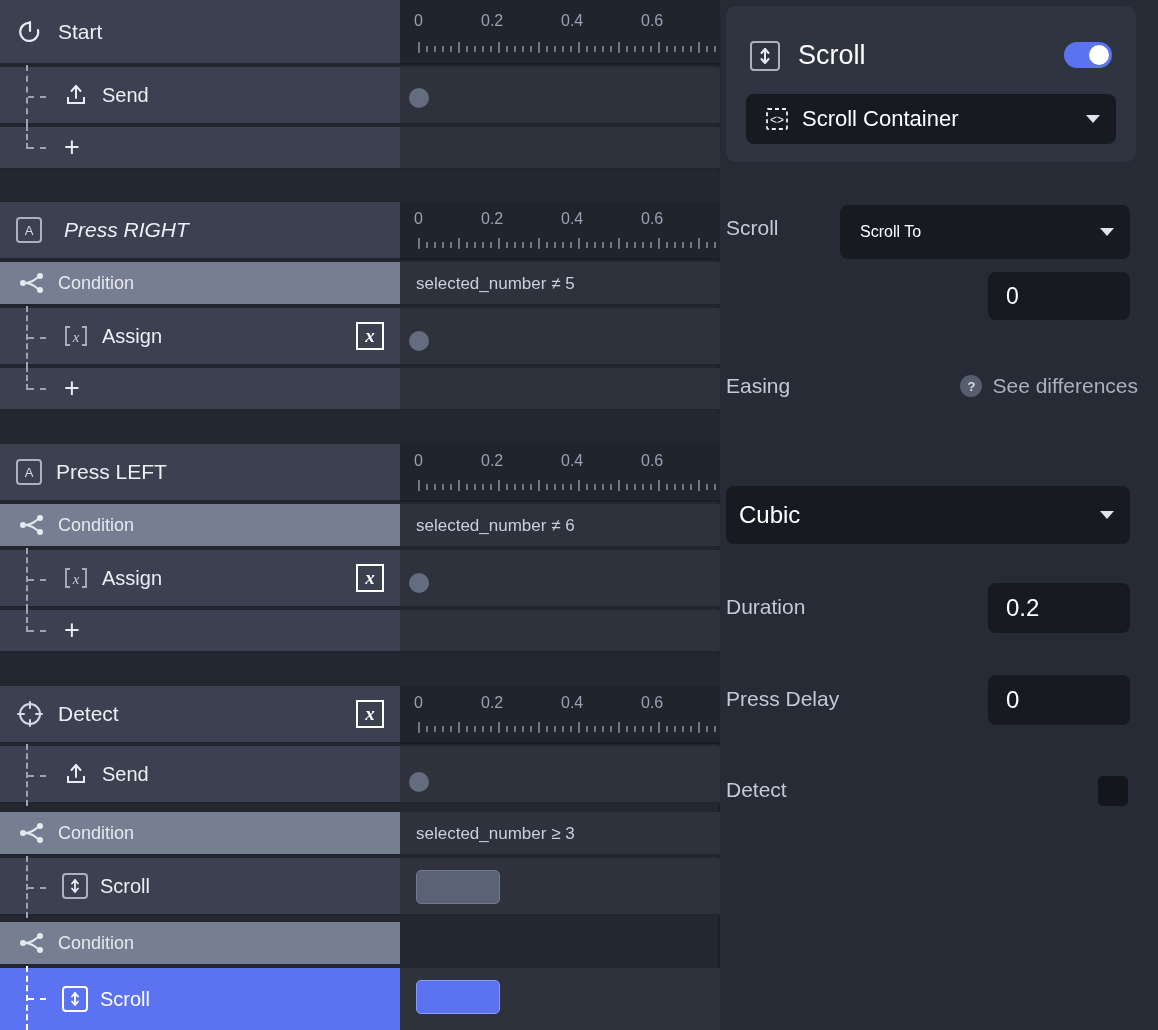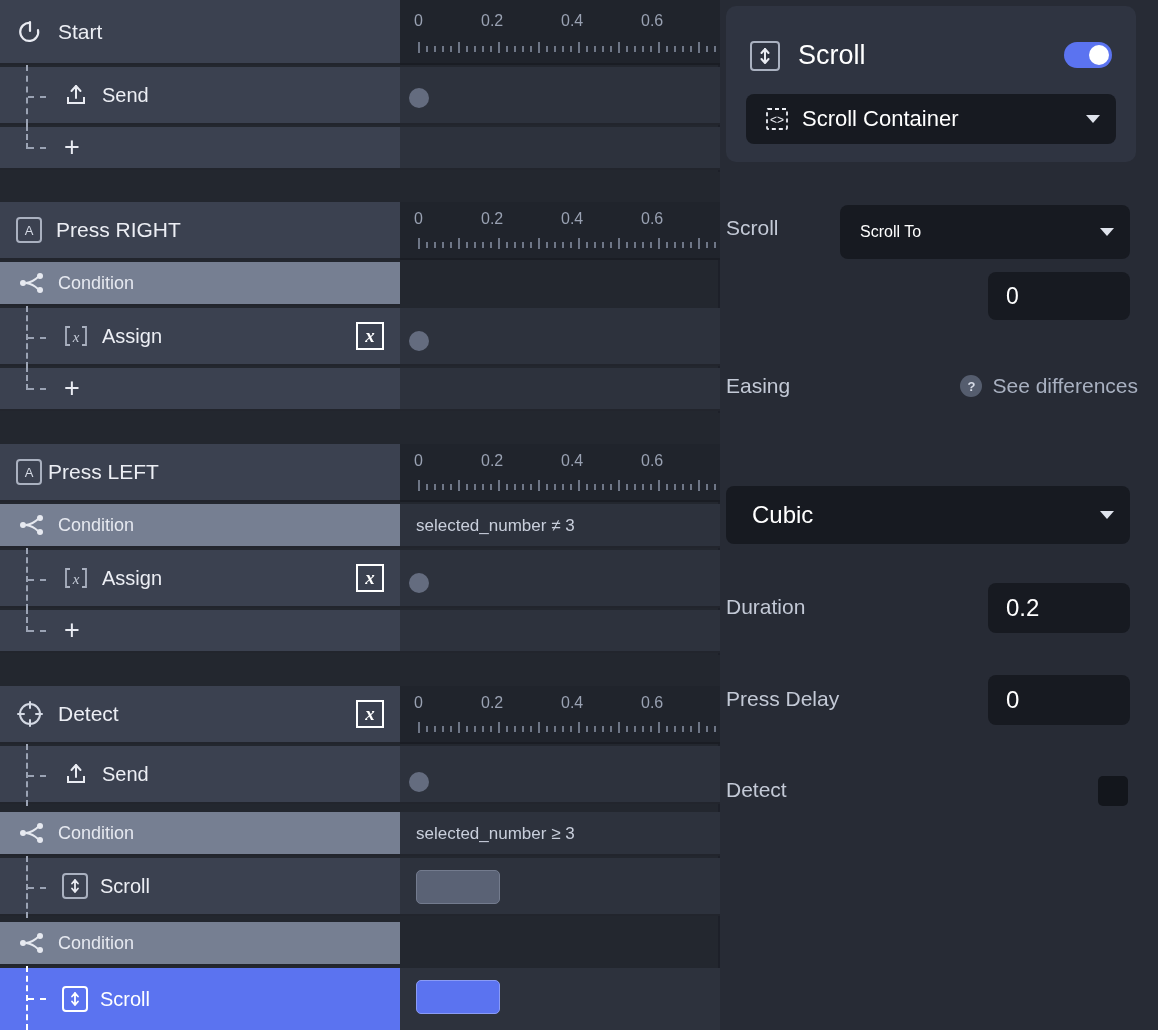--- a/index.html
+++ b/index.html
@@ -214,21 +214,21 @@
       </div>
       <span class="plus" style="margin-left:64px;">+</span>
     </div>
 
     <div style="position:absolute;left:0;top:172px;width:400px;height:30px;background:#23272f;"></div>
 
     <div class="row header" style="top:202px;height:58px;">
       <div class="icon-box" style="margin-left:16px;">
         <span style="color:#d4d9e4;font-size:13px;">A</span>
       </div>
-      <span class="label" style="margin-left:14px;">Press RIGHT</span>
+      <span class="label" style="margin-left:22px;font-style:italic;">Press RIGHT</span>
     </div>
 
     <div class="row sel-gray" style="top:262px;height:44px;">
       <div class="icon-plain" style="margin-left:18px;">
         <svg width="28" height="24" viewBox="0 0 28 24">
             <circle cx="5" cy="12" r="3" fill="#e6e9f0"></circle>
             <circle cx="22" cy="5" r="3" fill="#e6e9f0"></circle>
             <circle cx="22" cy="19" r="3" fill="#e6e9f0"></circle>
             <path d="M8 12 Q15 11 20 6 M8 12 Q15 13 20 18" stroke="#e6e9f0" stroke-width="1.8" fill="none"></path>
           </svg>
@@ -259,21 +259,21 @@
       </div>
       <span class="plus" style="margin-left:64px;">+</span>
     </div>
 
     <div style="position:absolute;left:0;top:413px;width:400px;height:31px;background:#23272f;"></div>
 
     <div class="row header" style="top:444px;height:58px;">
       <div class="icon-box" style="margin-left:16px;">
         <span style="color:#d4d9e4;font-size:13px;">A</span>
       </div>
-      <span class="label" style="margin-left:6px;">Press LEFT</span>
+      <span class="label" style="margin-left:14px;">Press LEFT</span>
     </div>
 
     <div class="row sel-gray" style="top:504px;height:44px;">
       <div class="icon-plain" style="margin-left:18px;">
         <svg width="28" height="24" viewBox="0 0 28 24">
             <circle cx="5" cy="12" r="3" fill="#e6e9f0"></circle>
             <circle cx="22" cy="5" r="3" fill="#e6e9f0"></circle>
             <circle cx="22" cy="19" r="3" fill="#e6e9f0"></circle>
             <path d="M8 12 Q15 11 20 6 M8 12 Q15 13 20 18" stroke="#e6e9f0" stroke-width="1.8" fill="none"></path>
           </svg>
@@ -472,20 +472,23 @@
         <div class="tk" style="left:250px;top:40px;width:2px;height:6px;"></div>
       <div class="tk" style="left:258px;top:36px;width:2px;height:11px;"></div>
       <div class="tk" style="left:266px;top:40px;width:2px;height:6px;"></div>
         <div class="tk" style="left:274px;top:40px;width:2px;height:6px;"></div>
         <div class="tk" style="left:282px;top:40px;width:2px;height:6px;"></div>
         <div class="tk" style="left:290px;top:40px;width:2px;height:6px;"></div>
       <div class="tk" style="left:298px;top:36px;width:2px;height:11px;"></div>
       <div class="tk" style="left:306px;top:40px;width:2px;height:6px;"></div>
         <div class="tk" style="left:314px;top:40px;width:2px;height:6px;"></div>
     </div>
+    <div class="tl-row" style="top:262px;height:44px;">
+      <span class="cond-expr" style="left:16px;top:12px;">selected_number ≠ 5</span>
+    </div>
     <div class="tl-row" style="top:308px;height:58px;">
       <div class="kf-dot" style="left:9px;top:23px;"></div>
     </div>
     <div class="tl-row" style="top:368px;height:43px;"></div>
     <div class="tl-gap" style="top:413px;height:31px;"></div>
 
     <div class="ruler" style="top:444px;height:58px;">
       <span class="tick-num" style="left:14px;top:8px;">0</span>
       <span class="tick-num" style="left:81px;top:8px;">0.2</span>
       <span class="tick-num" style="left:161px;top:8px;">0.4</span>
@@ -523,21 +526,21 @@
       <div class="tk" style="left:258px;top:36px;width:2px;height:11px;"></div>
       <div class="tk" style="left:266px;top:40px;width:2px;height:6px;"></div>
         <div class="tk" style="left:274px;top:40px;width:2px;height:6px;"></div>
         <div class="tk" style="left:282px;top:40px;width:2px;height:6px;"></div>
         <div class="tk" style="left:290px;top:40px;width:2px;height:6px;"></div>
       <div class="tk" style="left:298px;top:36px;width:2px;height:11px;"></div>
       <div class="tk" style="left:306px;top:40px;width:2px;height:6px;"></div>
         <div class="tk" style="left:314px;top:40px;width:2px;height:6px;"></div>
     </div>
     <div class="tl-row" style="top:504px;height:44px;">
-      <span class="cond-expr" style="left:16px;top:12px;">selected_number ≠ 3</span>
+      <span class="cond-expr" style="left:16px;top:12px;">selected_number ≠ 6</span>
     </div>
     <div class="tl-row" style="top:550px;height:58px;">
       <div class="kf-dot" style="left:9px;top:23px;"></div>
     </div>
     <div class="tl-row" style="top:610px;height:43px;"></div>
     <div class="tl-gap" style="top:655px;height:31px;"></div>
 
     <div class="ruler" style="top:686px;height:58px;">
       <span class="tick-num" style="left:14px;top:8px;">0</span>
       <span class="tick-num" style="left:81px;top:8px;">0.2</span>
@@ -633,21 +636,21 @@
     </div>
 
     <span class="prop-label" style="left:6px;top:374px;">Easing</span>
     <div class="helprow" style="right:20px;top:374px;">
       <span class="qmark">?</span>
       <span>See differences</span>
     </div>
 
 
     <div class="select" style="position:absolute;left:6px;top:486px;width:404px;height:58px;">
-      <span style="margin-left:26px;font-size:24px;">Cubic</span>
+      <span style="margin-left:13px;font-size:24px;">Cubic</span>
       <span class="caret"></span>
     </div>
 
     <span class="prop-label" style="left:6px;top:595px;">Duration</span>
     <div class="field" style="position:absolute;left:268px;top:583px;width:142px;height:50px;">
       <span style="margin-left:18px;font-size:24px;">0.2</span>
     </div>
 
     <span class="prop-label" style="left:6px;top:687px;">Press Delay</span>
     <div class="field" style="position:absolute;left:268px;top:675px;width:142px;height:50px;">

